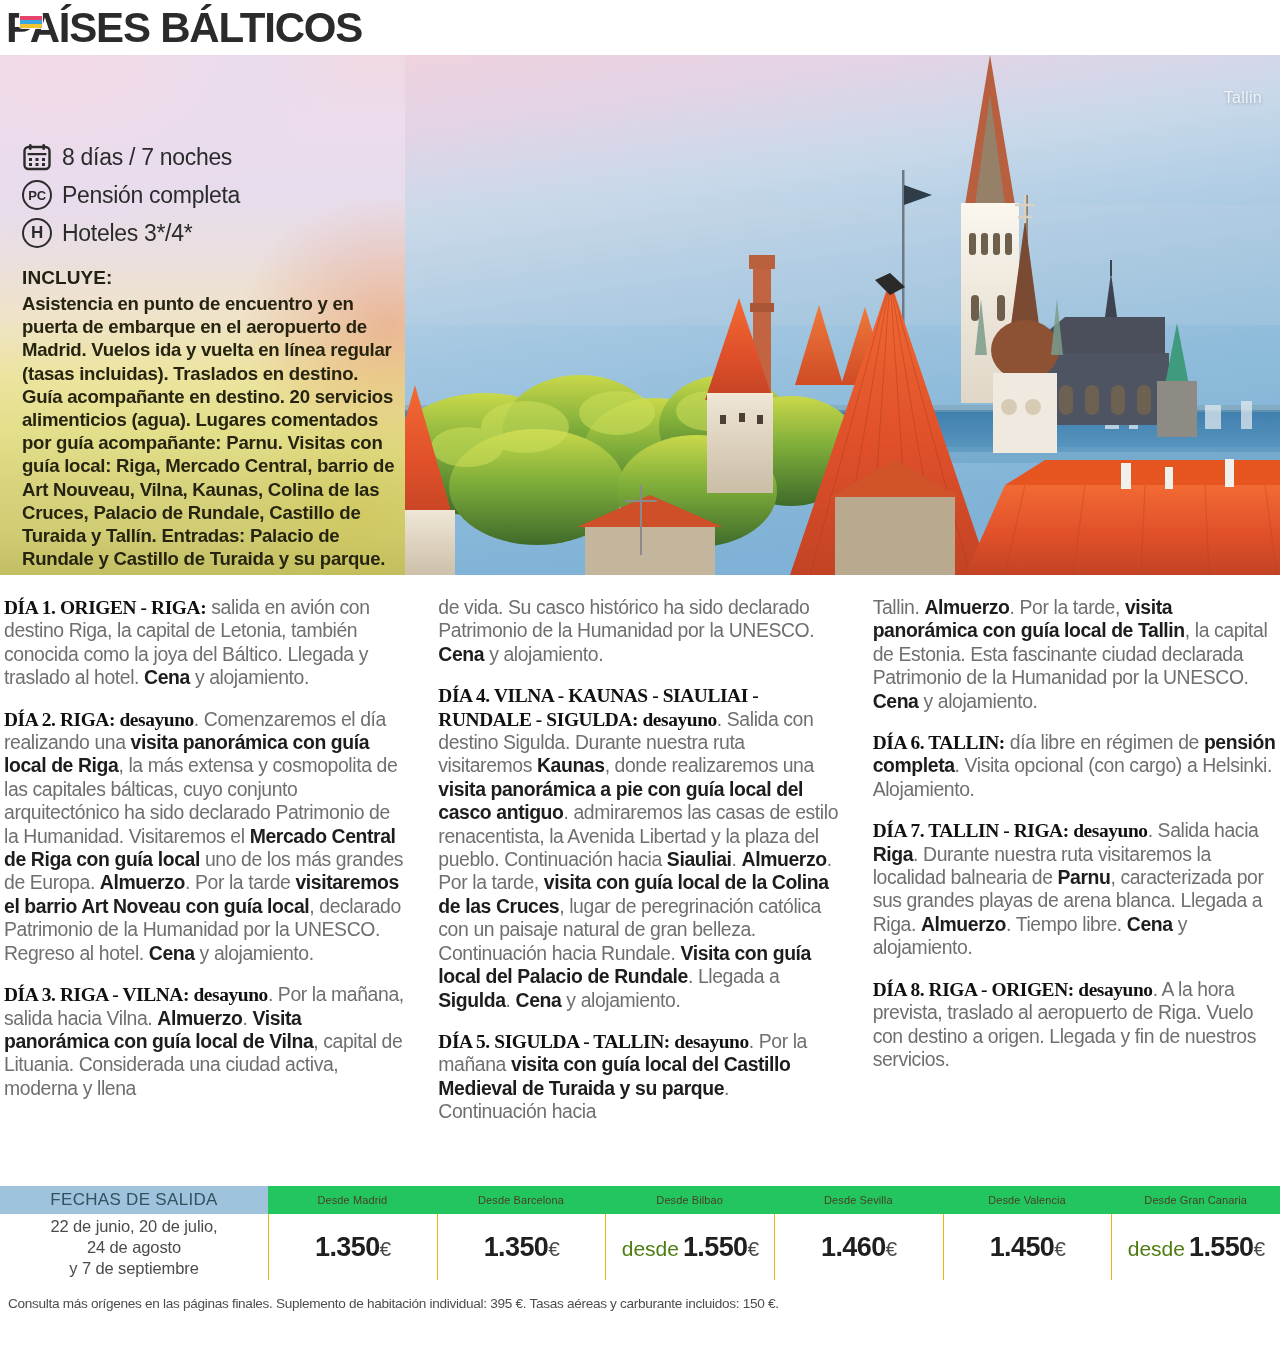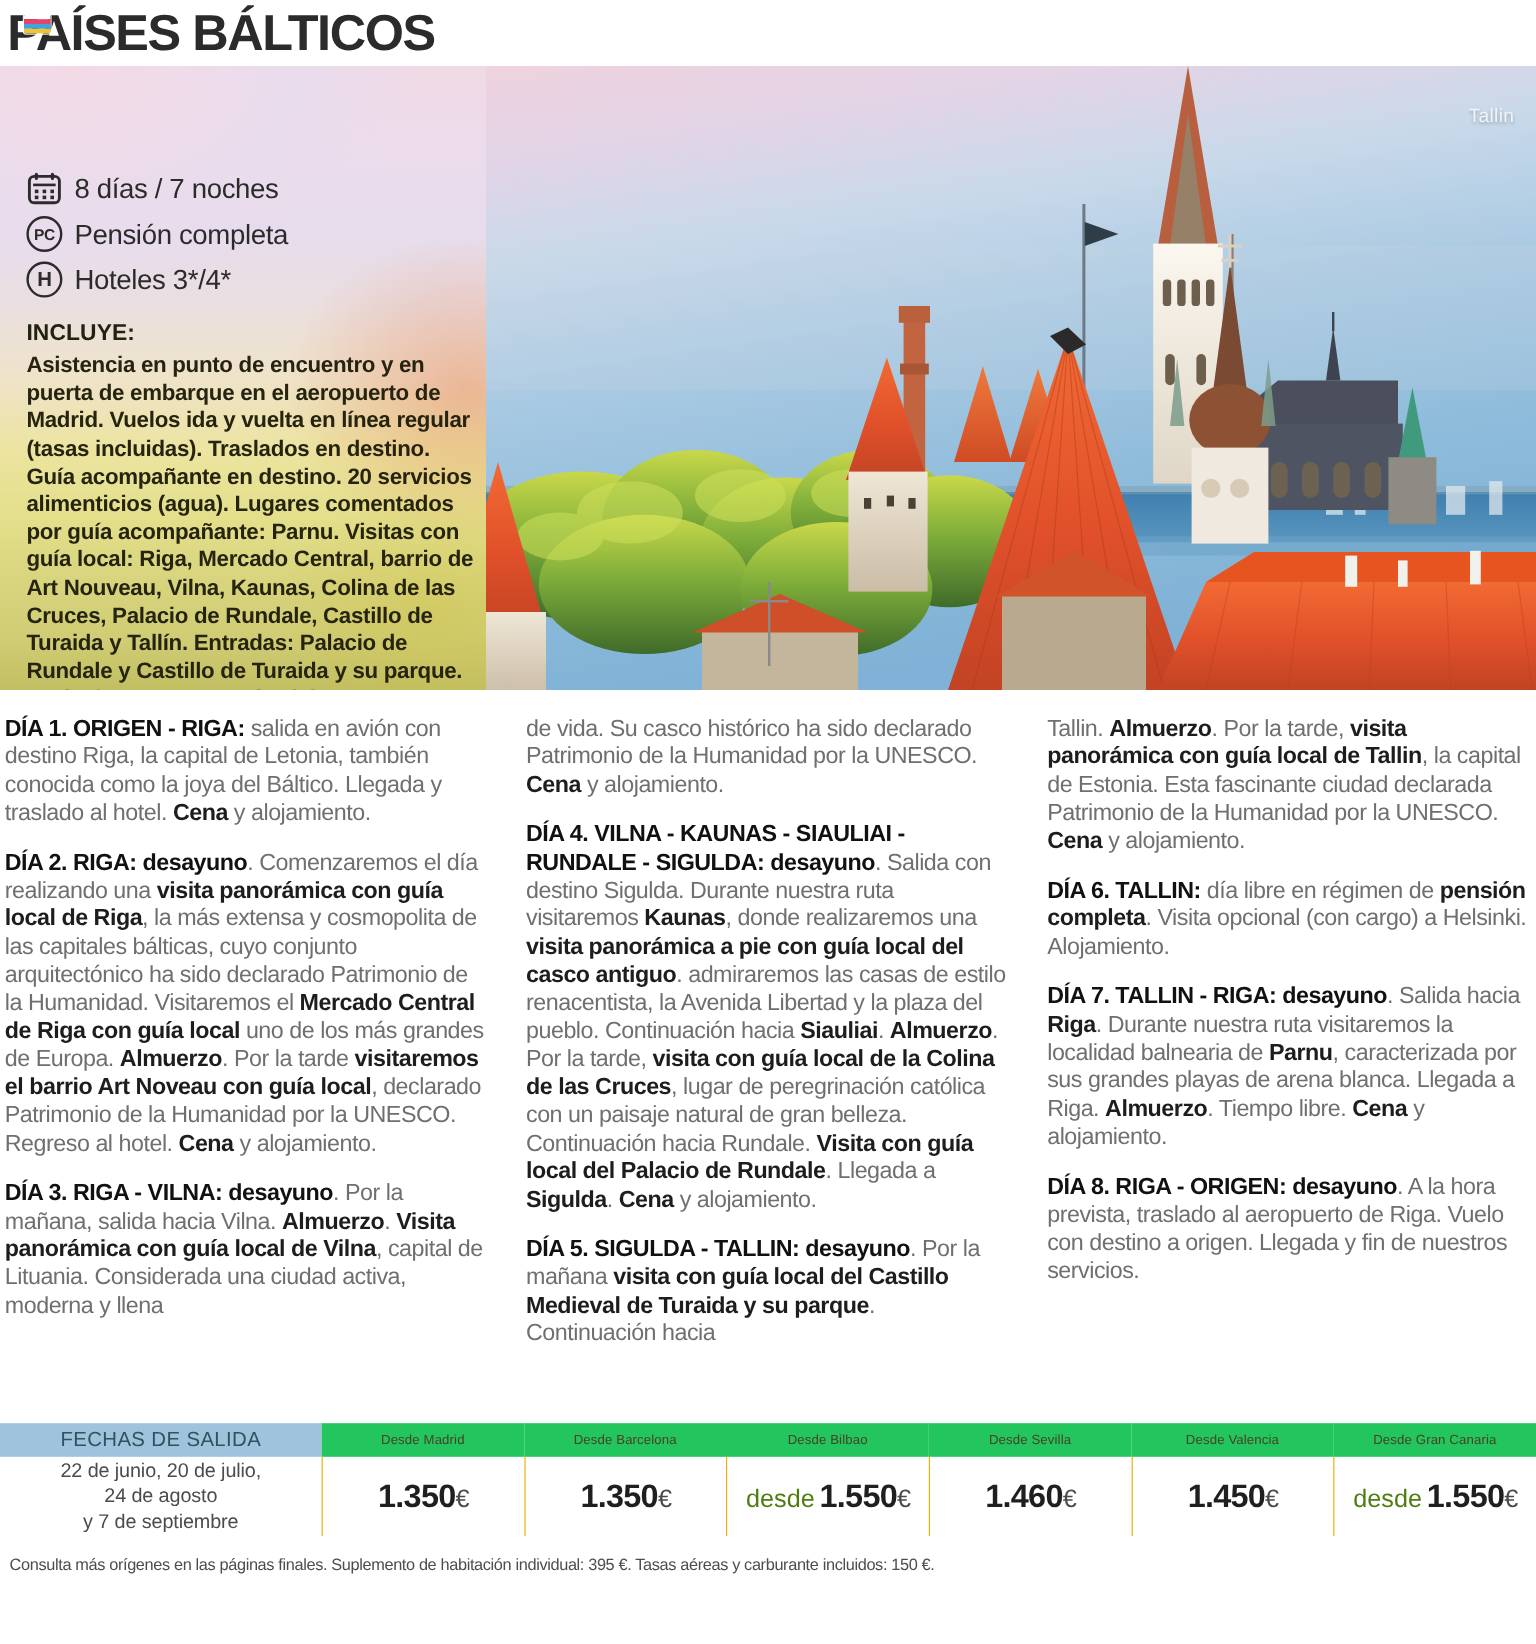--- a/index.html
+++ b/index.html
@@ -100,21 +100,21 @@
     position:absolute; left:0; top:596px; width:1280px; height:570px;
     display:flex; gap:31px; padding:0 4px;
   }
   .col{ width:404px; }
   .para{
     font-size:19.4px; line-height:23.4px; color:#6f6f6f;
     letter-spacing:-.4px; margin-bottom:18px; text-align:left;
   }
   .para:last-child{ margin-bottom:0; }
   .para b{ color:#1d1d1d; font-weight:bold; }
-  .para .daylabel{ color:#111; font-weight:bold; }
+  .para .daylabel{ color:#111; font-weight:bold;font-family:Liberation Serif, serif; }
 
   
   #price-table{
     position:absolute; left:0; top:1186px; width:1280px;
   }
   #pt-head{ display:flex; height:28px; }
   #pt-body{ display:flex; height:66px; background:#fff; }
   .pt-cell-dates{ width:268px; flex:0 0 268px; }
   .pt-cell{ flex:1 1 0; }
   #pt-head .pt-cell-dates{

